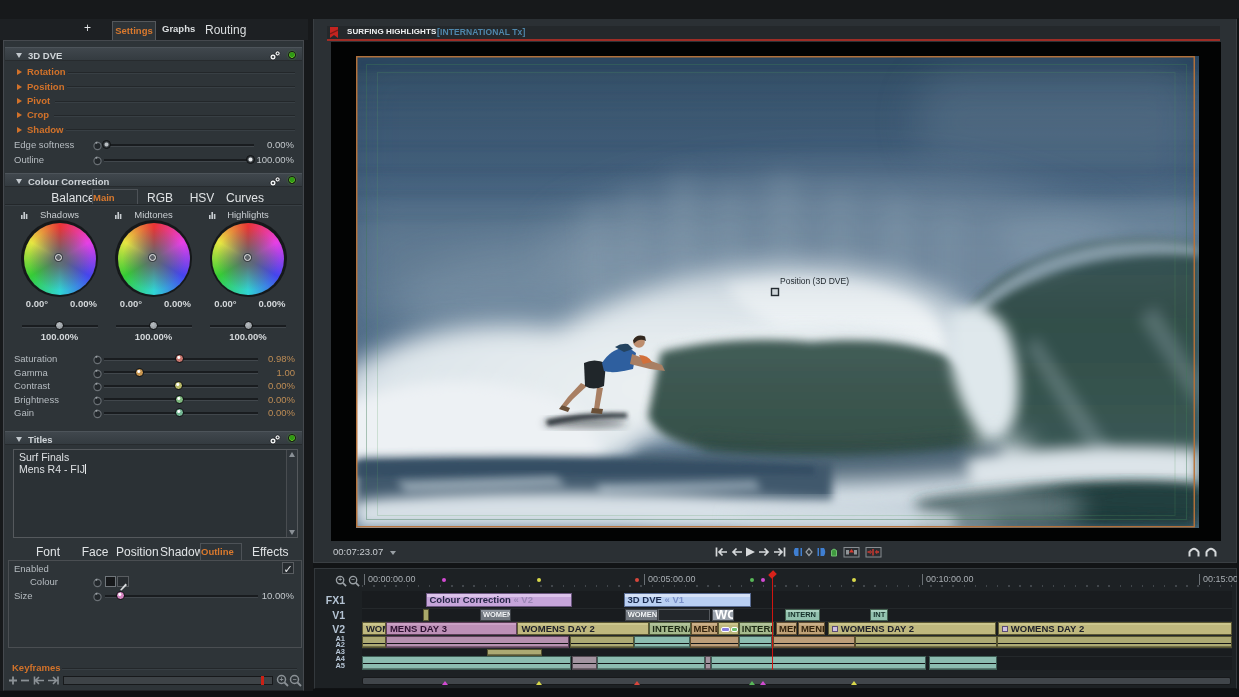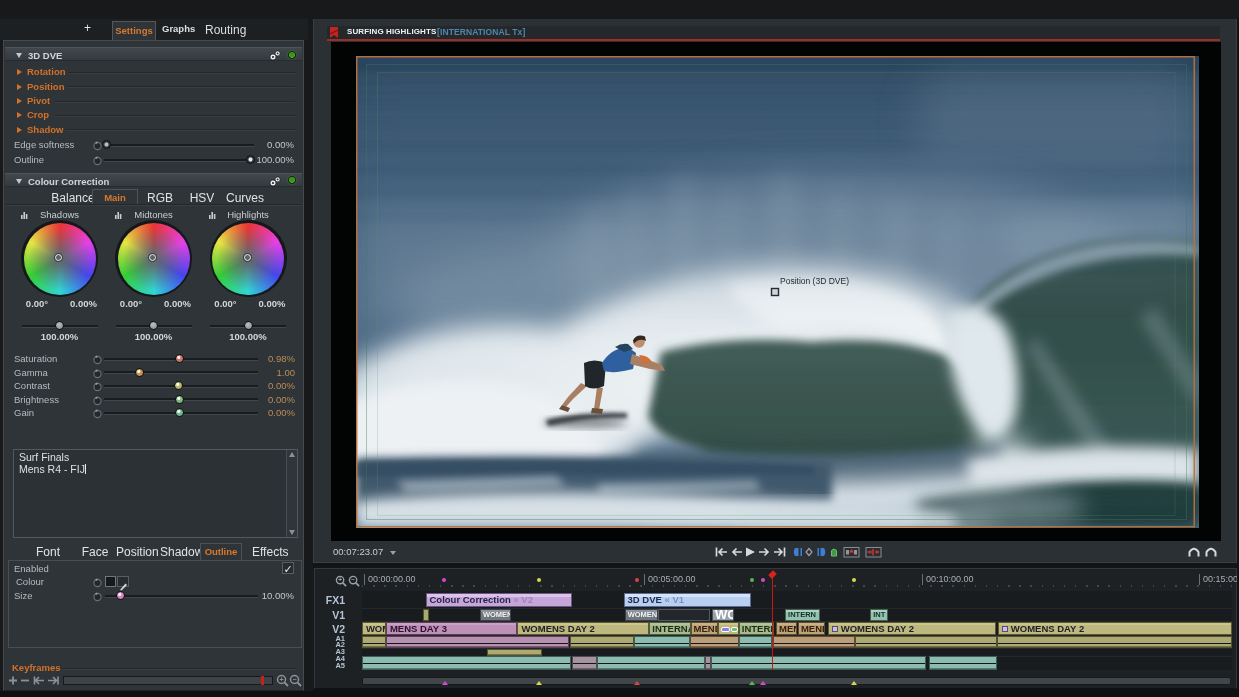--- a/index.html
+++ b/index.html
@@ -17,21 +17,21 @@
 .gears{position:absolute;right:20px;top:2px}
 .orow{position:absolute;left:13px;font-size:9.5px;font-weight:bold;color:#d2722a}
 .orow .ar{display:inline-block;width:0;height:0;border-top:3.5px solid transparent;border-bottom:3.5px solid transparent;border-left:5px solid #d2722a;margin-right:5px}
 .groove{position:absolute;height:1px;background:#23272a;box-shadow:0 1px 0 #383f44}
 .lbl{position:absolute;font-size:9.5px;color:#b6bcc1}
 .val{position:absolute;font-size:9.5px;color:#c3c8cc;text-align:right;width:60px}
 .valtan{position:absolute;font-size:9.5px;color:#bd8c55;text-align:right;width:60px}
 .track{position:absolute;height:2px;background:#191c1f;box-shadow:0 1px 0 #41474c}
 .thumb{position:absolute;width:9px;height:9px;border-radius:50%;border:1px solid #101214}
 .tab{position:absolute;font-size:12px;color:#e0e3e5;text-align:center}
-.tabbox{position:absolute;border:1px solid #4d5257;border-bottom:none;background:#2e3438;color:#d9792e;font-size:9.5px;font-weight:bold;text-align:center}
+.tabbox{position:absolute;border:1px solid #4d5257;border-bottom:none;background:#2e3438;color:#d9792e;font-size:9.5px;font-weight:bold;text-align:left}
 .wheel{background:radial-gradient(circle,#61686e 0%,rgba(97,104,110,.88) 14%,rgba(97,104,110,0) 62%),conic-gradient(#e83535 0deg,#e640e6 60deg,#4545ee 120deg,#30d5d5 180deg,#35cc35 240deg,#e6e642 300deg,#e83535 360deg)}
 
 #viewer{position:absolute;left:313px;top:19px;width:924px;height:544px;background:#2b3034;border:1px solid #3a3f43;border-top:none}
 
 #timeline{position:absolute;left:314px;top:568px;width:923px;height:121px;background:#1d2124;border:1px solid #33383c;border-bottom-color:#101214}
 .clip{position:absolute;font-size:8.5px;font-weight:bold;overflow:hidden;white-space:nowrap;border:1px solid rgba(10,12,14,.6);color:#20222a}
 .trklbl{position:absolute;font-weight:bold;color:#b4c3d3;text-align:right;width:34px}
 </style></head>
 <body>
 <div id="root">
@@ -176,37 +176,50 @@
 <div class="valtan" style="left:231px;top:352.5px">0.00%</div>
 <div class="lbl" style="left:10px;top:366.0px">Gain</div>
 <svg class="abs" style="left:88px;top:367.0px" width="11" height="11" viewBox="0 0 11 11">
         <circle cx="5.5" cy="6" r="3.6" fill="#23282c" stroke="#6b7176" stroke-width="1.1"></circle>
         <path d="M2.8 3 L5.2 1.2 L5.2 4Z" fill="#9aa0a5"></path>
       </svg>
 <div class="track" style="left:100px;width:154px;top:370.5px"></div>
 <div class="thumb" style="left:171.3px;top:367.0px;background:radial-gradient(circle at 40% 35%,#fff 0 1px,#74b794 2px)"></div>
 <div class="valtan" style="left:231px;top:366.0px">0.00%</div>
 
+ <div class="sechdr" style="top:389.5px">
+        <span class="tri"></span>
+        <span class="nm">Titles</span>
+   <svg class="gears" width="14" height="11" viewBox="0 0 14 11">
+          <g fill="#eceeef" stroke="#15181b" stroke-width=".7">
+            <circle cx="5" cy="7" r="3"></circle>
+            <circle cx="9.6" cy="3.4" r="2.5"></circle>
+          </g>
+          <circle cx="5" cy="7" r="1.1" fill="#272c30"></circle>
+          <circle cx="9.6" cy="3.4" r=".9" fill="#272c30"></circle>
+        </svg>
+   <span class="led"></span>
+      </div>
 <div class="abs" style="left:9px;top:408px;width:285px;height:89px;background:#2b3135;border:1px solid #55595d">
  <div class="abs" style="left:5px;top:2px;font-size:10.5px;color:#dde0e3;line-height:11.5px">Surf Finals<br>Mens R4 - FIJ<span style="display:inline-block;width:1px;height:10px;background:#e8eaec;vertical-align:-1px;margin-left:.5px"></span></div>
  <div class="abs" style="right:0;top:0;width:11px;height:87px;background:#2f353a;border-left:1px solid #494d51">
   <div class="abs" style="left:2px;top:2px;width:0;height:0;border-left:3.5px solid transparent;border-right:3.5px solid transparent;border-bottom:5px solid #8a9096"></div>
   <div class="abs" style="left:2px;bottom:2px;width:0;height:0;border-left:3.5px solid transparent;border-right:3.5px solid transparent;border-top:5px solid #8a9096"></div>
  </div>
       </div>
 <div class="tab" style="left:29px;top:504px;width:30px">Font</div>
 <div class="tab" style="left:76px;top:504px;width:30px">Face</div>
 <div class="tab" style="left:112px;top:504px;width:36px">Position</div>
 <div class="tab" style="left:156px;top:504px;width:36px">Shadow</div>
 <div class="tab" style="left:248px;top:504px;width:36px">Effects</div>
 <div class="tabbox" style="left:196px;top:502px;width:42px;height:17px;line-height:16px">Outline</div>
 <div class="abs" style="left:3.5px;top:518.5px;width:294px;height:88px;border:1px solid #4a4e52"></div>
 <div class="lbl" style="left:10px;top:521.5px">Enabled</div>
 <div class="abs" style="left:278px;top:521px;width:12px;height:12px;background:#272c30;border:1px solid #595d61;color:#e8eaec;font-size:11px;line-height:12px;text-align:center">✓</div>
-<div class="lbl" style="left:12px;top:535px">Colour</div>
+<div class="lbl" style="left:26px;top:535px">Colour</div>
 <svg class="abs" style="left:88px;top:536px" width="11" height="11" viewBox="0 0 11 11">
         <circle cx="5.5" cy="6" r="3.6" fill="#23282c" stroke="#6b7176" stroke-width="1.1"></circle>
         <path d="M2.8 3 L5.2 1.2 L5.2 4Z" fill="#9aa0a5"></path>
       </svg>
 <div class="abs" style="left:100.5px;top:535px;width:11px;height:11px;background:#17191b;border:1px solid #70767b"></div>
 <div class="abs" style="left:113px;top:535px;width:12px;height:11px;background:#272c30;border:1px solid #595d61"><svg width="10" height="9" viewBox="0 0 10 9">
           <path d="M2 8 L7.5 1.5 L9 3 L3.5 8.5Z" fill="#d8dbde"></path>
         </svg></div>
 <div class="lbl" style="left:10px;top:549px">Size</div>
 <svg class="abs" style="left:88px;top:550px" width="11" height="11" viewBox="0 0 11 11">

